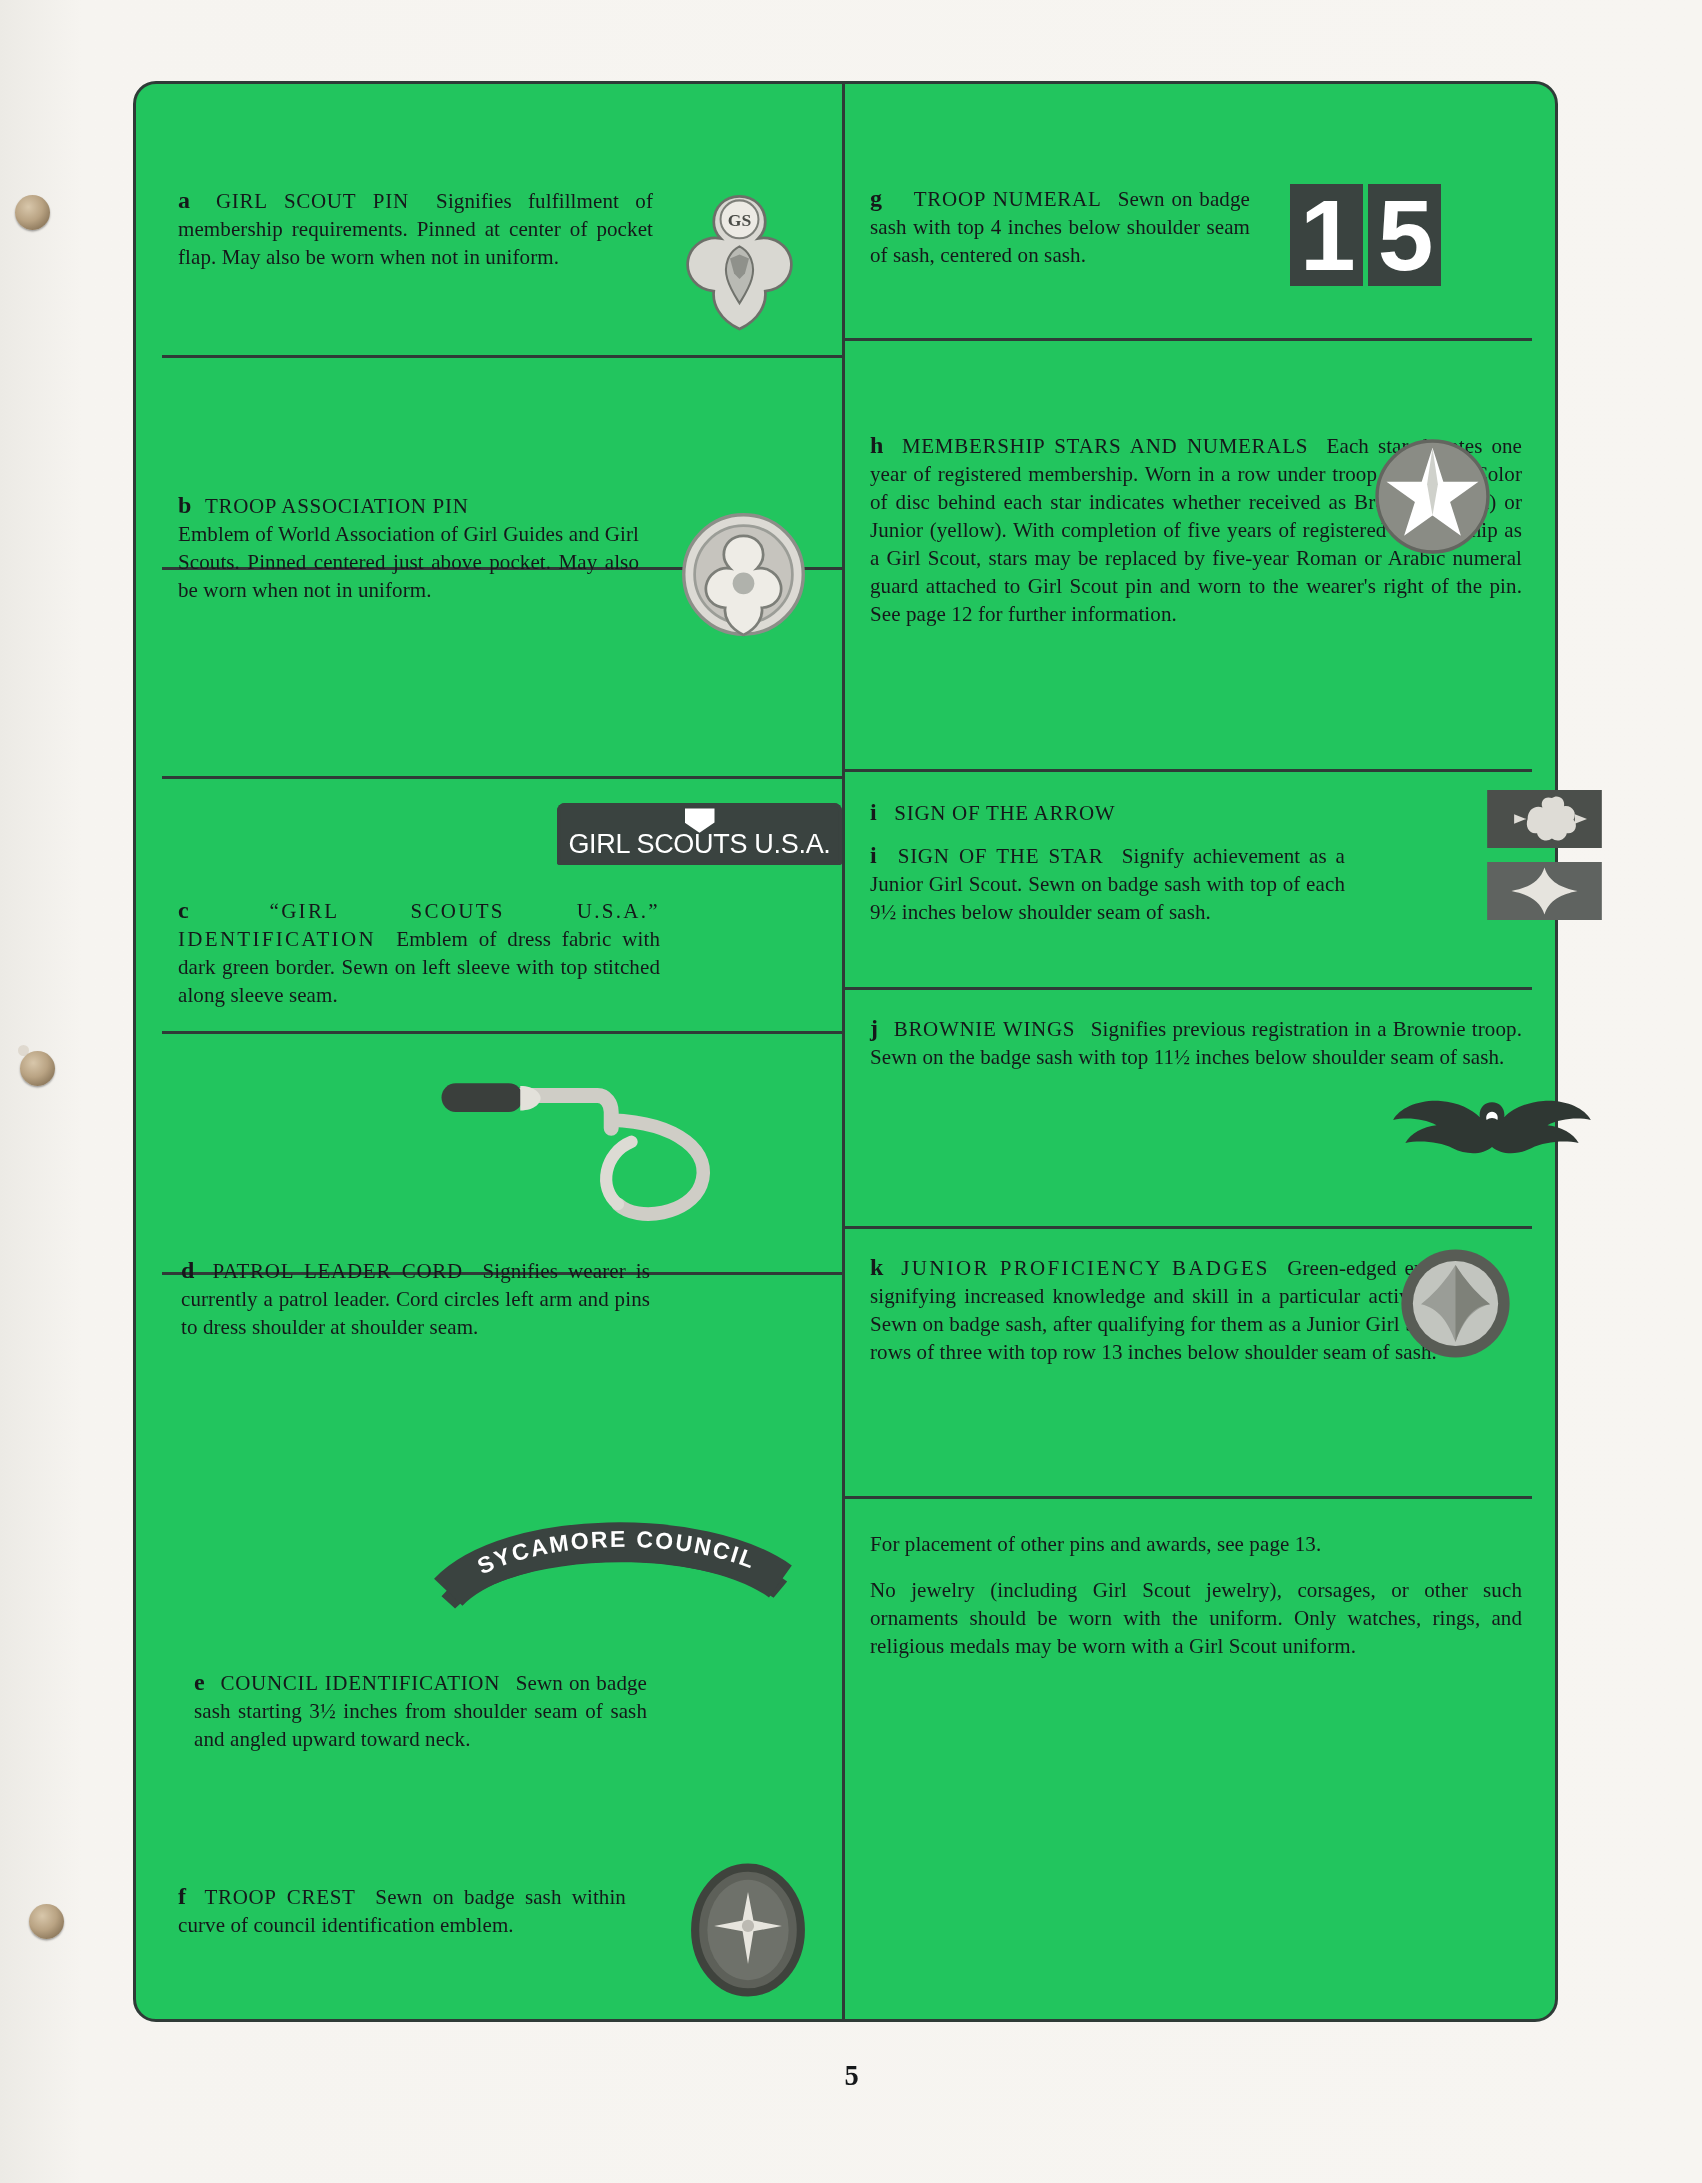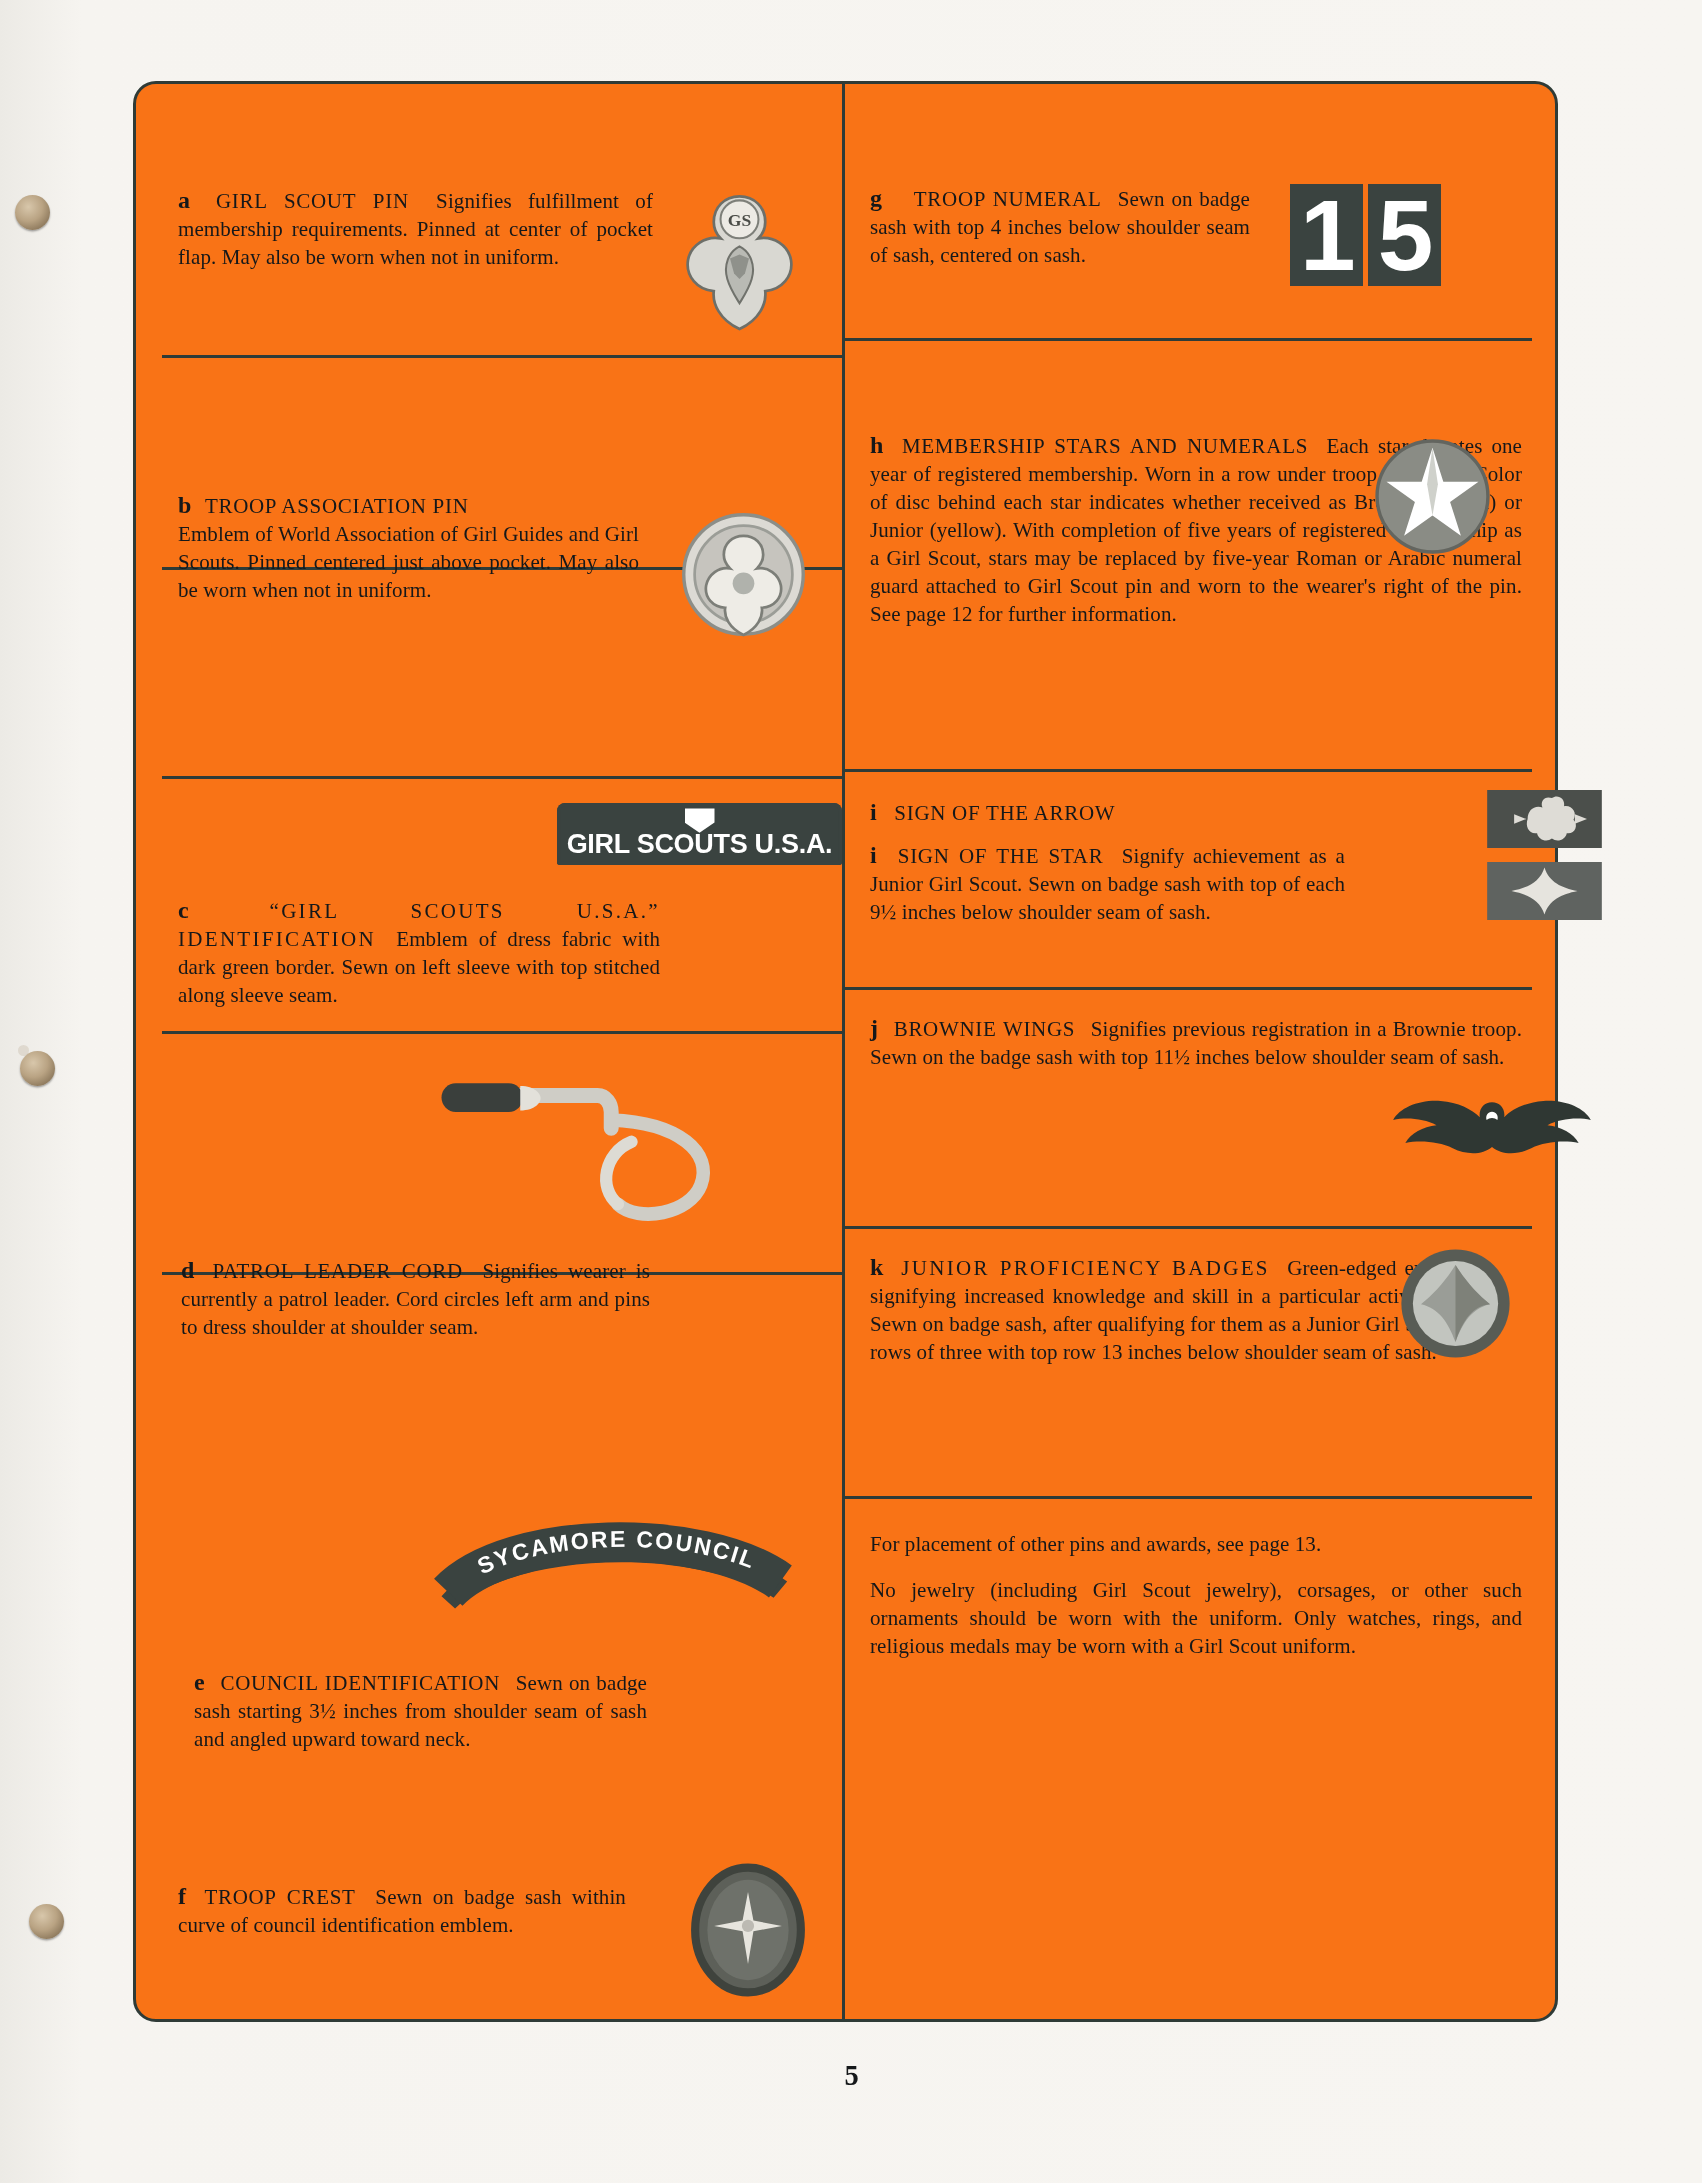--- a/index.html
+++ b/index.html
@@ -50,21 +50,21 @@
   
   .frame {
     position: absolute;
     left: 133px;
     top: 81px;
     width: 1425px;
     height: 1941px;
     border: 3.4px solid #2f3b37;
     border-radius: 23px;
     box-sizing: border-box;
-    background: #f97316;
+    background: #22c55e;
   }
   .frame-inner {
     position: absolute;
     inset: 0;
     box-sizing: border-box;
   }
 
   
   .col-divider {
     position: absolute;
@@ -141,21 +141,21 @@
     border-radius: 8.1px 8.1px 2.7px 2.7px;
     position: relative;
     box-shadow: inset 0 0 0 3.4px #3a4340;
   }
   .gsusa .label {
     position: absolute;
     left: 0; right: 0; bottom: 5.4px;
     text-align: center;
     color: #ffffff;
     font-family: "Liberation Sans", sans-serif;
-    font-weight: bold;
+    font-weight: normal;
     font-size: 27px;
     letter-spacing: -0.3px;
   }
   .gsusa .shield {
     position: absolute;
     left: 50%; transform: translateX(-50%);
     top: 5.4px;
     width: 30px; height: 24.4px;
     background: #ffffff;
     clip-path: polygon(0 0, 100% 0, 100% 58%, 50% 100%, 0 58%);

